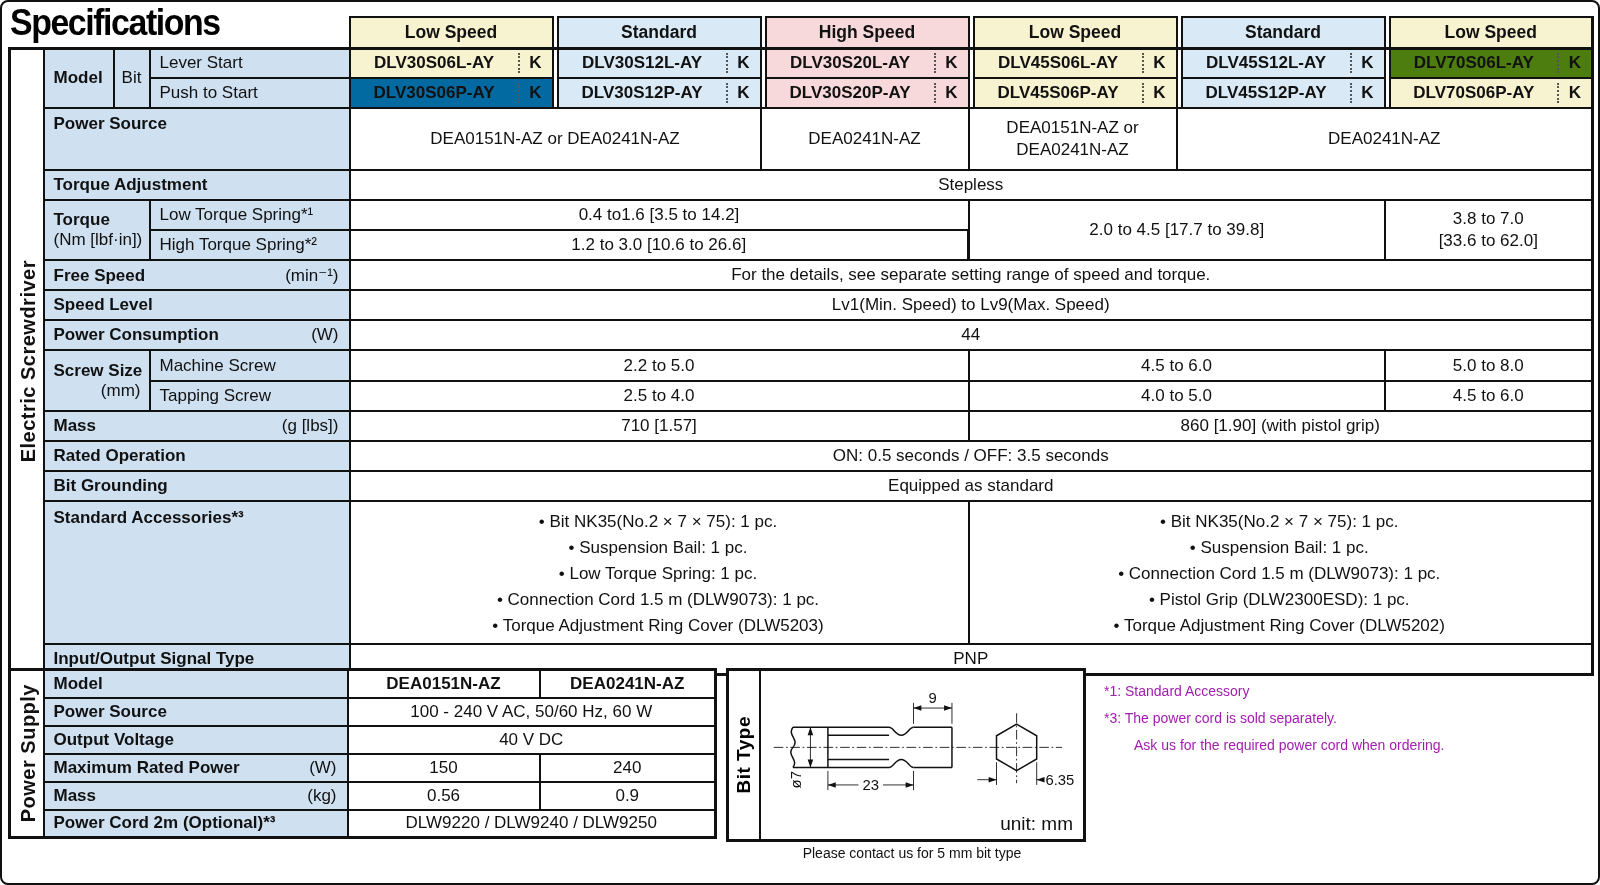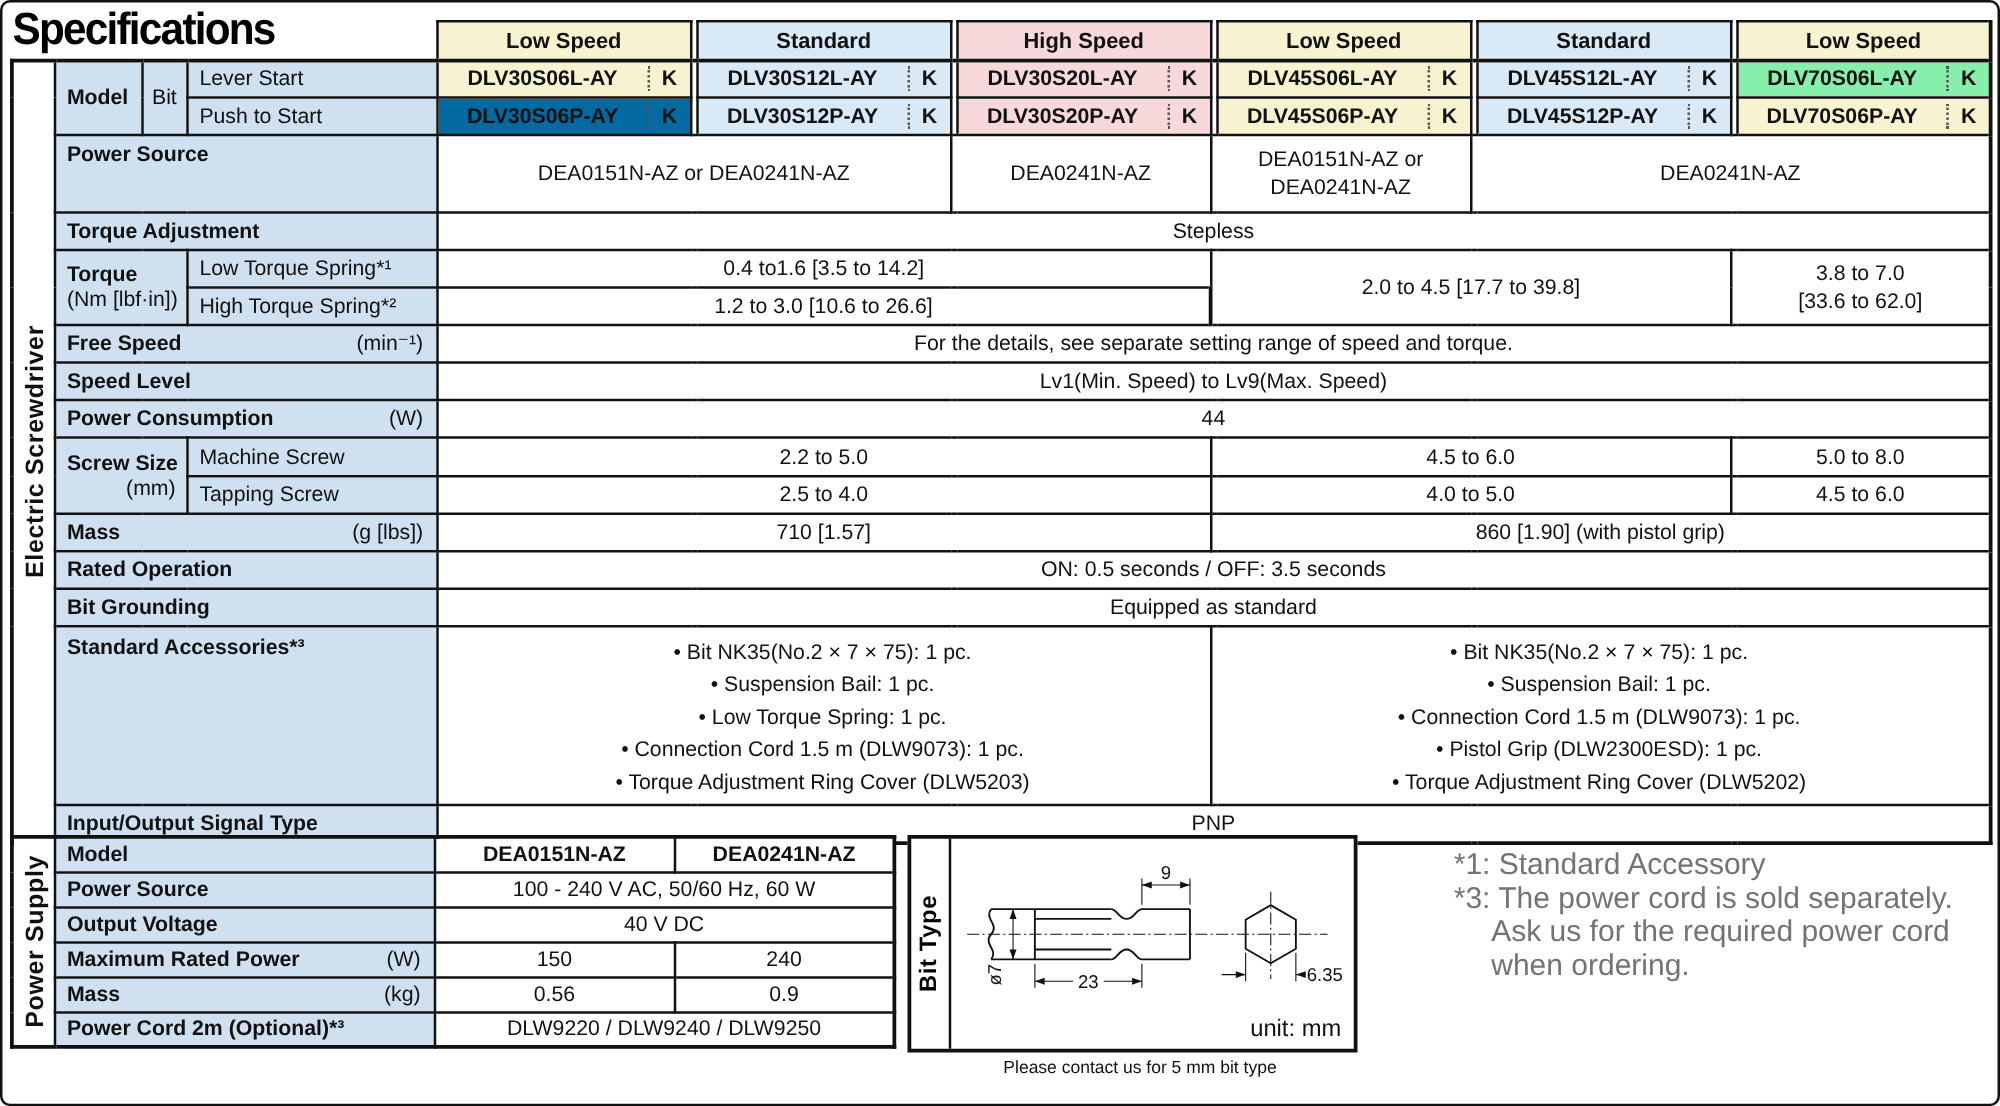--- a/index.html
+++ b/index.html
@@ -52,21 +52,21 @@
   
   #bitbox { position: absolute; left: 724px; top: 666px; width: 360px; height: 174px;
             border: 3px solid #111; background: #fff; display: flex; }
   #bit-strip { flex: 0 0 32px; border-right: 2px solid #111; display: flex;
                align-items: center; justify-content: center; }
   #bit-main { flex: 1; position: relative; }
   #bit-main svg { position: absolute; left: 4px; top: 2px; }
   #unit-mm { position: absolute; right: 10px; bottom: 4px; font-size: 19px; color: #111; }
 
   
-  #notes { position: absolute; left: 1161px; top: 676px; font-size: 24px; color: #737373; line-height: 27px; }
+  #notes { position: absolute; left: 1102px; top: 676px; font-size: 14px; color: #a21caf; line-height: 27px; }
   #notes .indent { padding-left: 30px; }
   #footer-note { position: absolute; left: 700px; top: 843px; width: 420px; text-align: center;
                  font-size: 14px; color: #111; }
   .dimtxt { font-size: 17px; fill: #111; }
 </style>
 </head>
 <body style="--label-bg: #cfe0f1;">
 
 <div id="canvas">
 
@@ -140,21 +140,21 @@
             </div>
           </td>
       <td class="spm"></td>
       <td class="mcell" style="background-color: rgb(217, 234, 246);">
             <div class="mflex">
               <span class="mname">DLV45S12L-AY</span>
               <span class="mk">K</span>
             </div>
           </td>
       <td class="spm"></td>
-      <td class="mcell" style="background-color: #86efac;">
+      <td class="mcell" style="background-color: #4d7c0f;">
             <div class="mflex">
               <span class="mname">DLV70S06L-AY</span>
               <span class="mk">K</span>
             </div>
           </td>
     </tr>
     <tr class="rh30">
       <td class="lab sub">Push to Start</td>
       <td class="mcell" style="background-color: #0369a1;">
             <div class="mflex">

